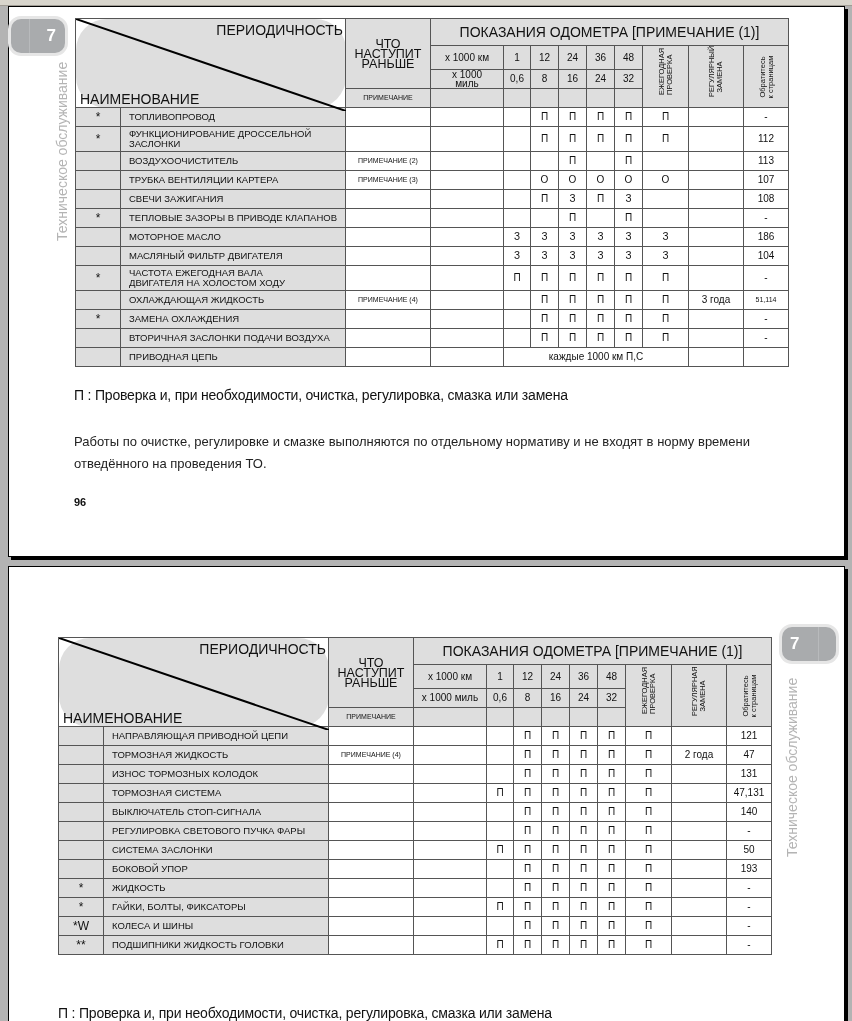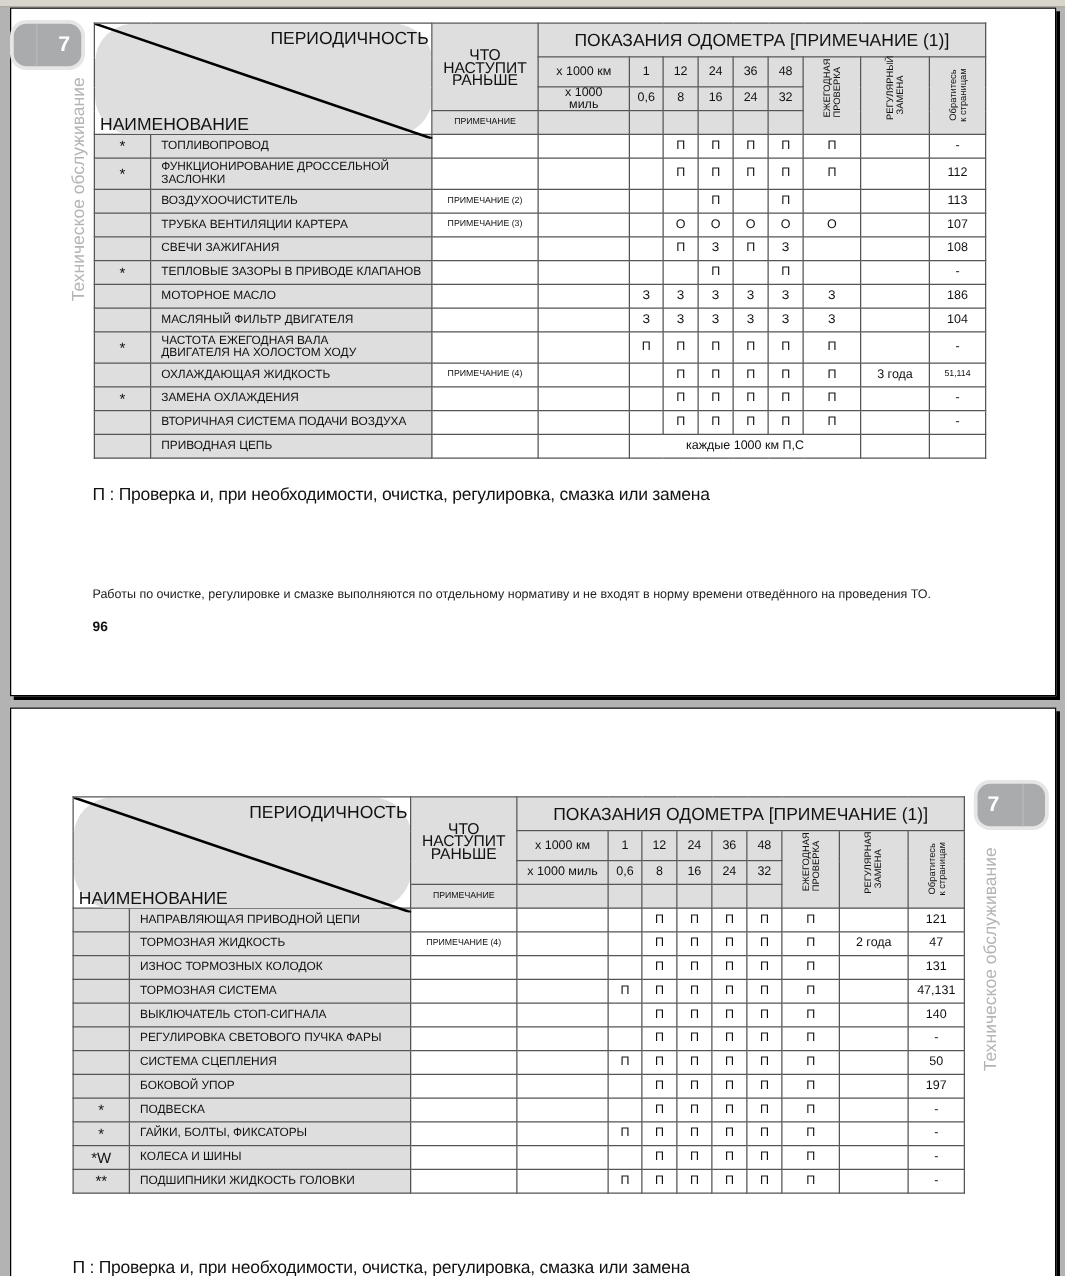--- a/index.html
+++ b/index.html
@@ -41,21 +41,21 @@
   table.maint td.note { font-size:7px; }
   table.maint td.hdr-main { font-size:14px; height:26px; }
   .diag { position:relative;border-radius:31px; }
   .diag svg { position:absolute; left:0; top:0; }
   .diag .per { position:absolute; right:2px; top:6px; font-size:14px; }
   .diag .nam { position:absolute; left:4px; bottom:3px; font-size:14px; }
   .vert { display:inline-block; transform:rotate(-90deg); white-space:nowrap; font-size:7.5px; line-height:8px; }
   .what { font-size:12.5px; line-height:13px; }
 
   .legend { position:absolute; font-size:14px; line-height:17px; letter-spacing:-0.2px; }
-  .para { position:absolute; font-size:10px; line-height:22px; color:#222;margin-top:34px; }
+  .para { position:absolute; font-size:13px; line-height:22px; color:#222; }
   .pageno { position:absolute; font-size:11px; font-weight:bold; }
 </style>
 </head>
 <body>
 
 <div class="topbar"></div>
 
 <div class="page" id="page1">
   <div class="tab7" style="left:2px; top:12px;">
     <span class="inner-sep" style="left:18px;"></span>
@@ -269,21 +269,21 @@
           <td>П</td>
           <td>П</td>
           <td>П</td>
           <td>П</td>
           <td>П</td>
       <td></td>
       <td style="">-</td>
     </tr>
         <tr>
       <td class="g" style="font-size:12px;"></td>
-      <td class="g name" style="">ВТОРИЧНАЯ СИСТЕМА ПОДАЧИ ВОЗДУХА</td>
+      <td class="g name" style="">ВТОРИЧНАЯ ЗАСЛОНКИ ПОДАЧИ ВОЗДУХА</td>
       <td class="note"></td>
       <td></td>
           <td></td>
           <td>П</td>
           <td>П</td>
           <td>П</td>
           <td>П</td>
           <td>П</td>
       <td></td>
       <td style="">-</td>
@@ -450,21 +450,21 @@
           <td>П</td>
           <td>П</td>
           <td>П</td>
           <td>П</td>
           <td>П</td>
       <td></td>
       <td style="">-</td>
     </tr>
         <tr>
       <td class="g" style="font-size:12px;"></td>
-      <td class="g name" style="">СИСТЕМА СЦЕПЛЕНИЯ</td>
+      <td class="g name" style="">СИСТЕМА ЗАСЛОНКИ</td>
       <td class="note"></td>
       <td></td>
           <td>П</td>
           <td>П</td>
           <td>П</td>
           <td>П</td>
           <td>П</td>
           <td>П</td>
       <td></td>
       <td style="">50</td>
@@ -474,25 +474,25 @@
       <td class="g name" style="">БОКОВОЙ УПОР</td>
       <td class="note"></td>
       <td></td>
           <td></td>
           <td>П</td>
           <td>П</td>
           <td>П</td>
           <td>П</td>
           <td>П</td>
       <td></td>
-      <td style="">197</td>
+      <td style="">193</td>
     </tr>
         <tr>
       <td class="g" style="font-size:12px;">*</td>
-      <td class="g name" style="">ПОДВЕСКА</td>
+      <td class="g name" style="">ЖИДКОСТЬ</td>
       <td class="note"></td>
       <td></td>
           <td></td>
           <td>П</td>
           <td>П</td>
           <td>П</td>
           <td>П</td>
           <td>П</td>
       <td></td>
       <td style="">-</td>

